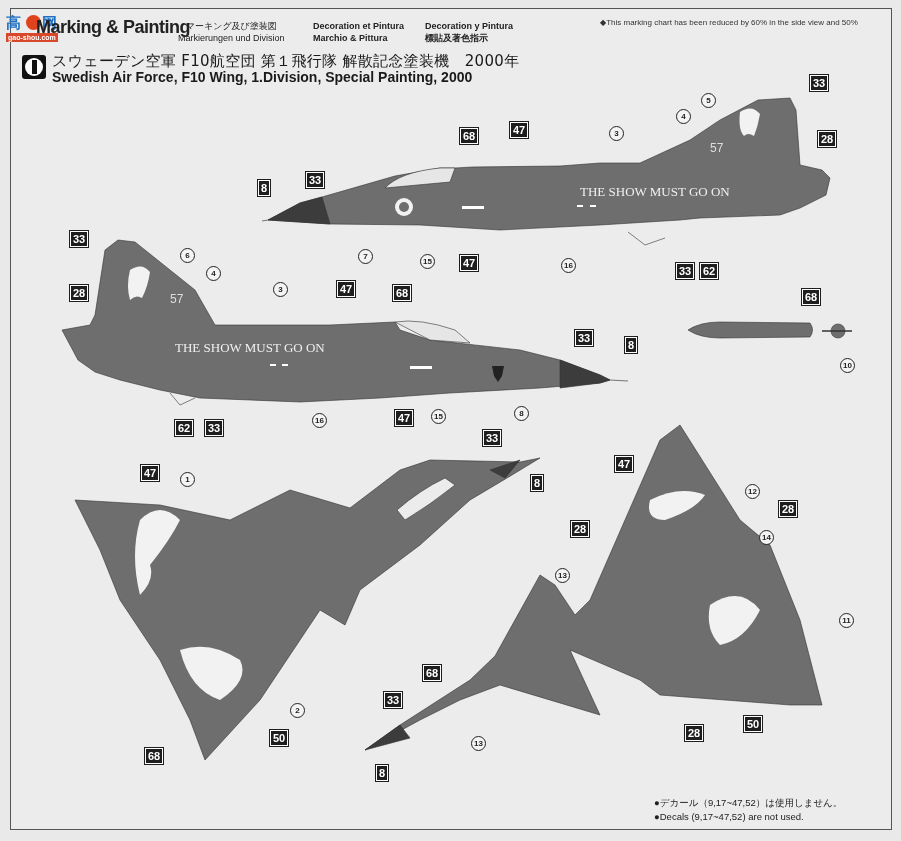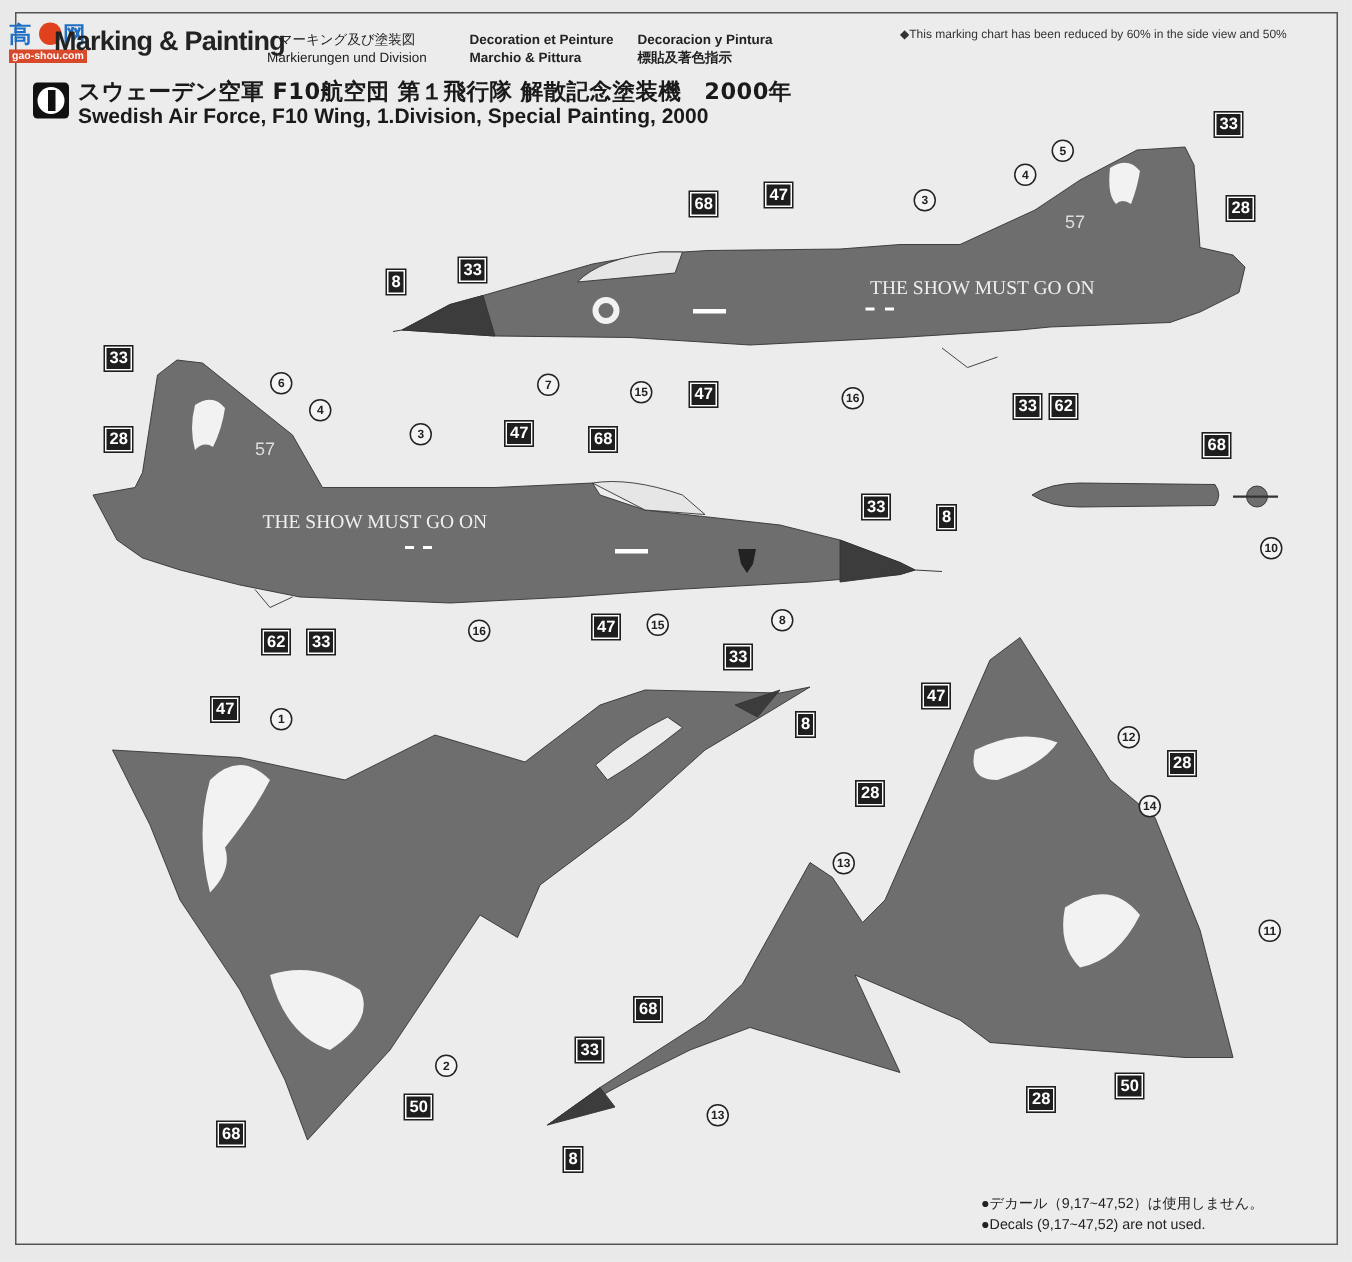--- a/index.html
+++ b/index.html
@@ -10,21 +10,21 @@
   .logo{left:6px;top:14px;width:60px;height:28px;}
   .logo .l1{position:absolute;left:0;top:0;font-size:15px;font-weight:bold;color:#1f6fc4;font-family:"DejaVu Sans",sans-serif;}
   .logo .l2{position:absolute;left:20px;top:1px;width:15px;height:15px;border-radius:50%;background:#e0421e;}
   .logo .l3{position:absolute;left:36px;top:0;font-size:15px;font-weight:bold;color:#1f6fc4;font-family:"DejaVu Sans",sans-serif;}
   .logo .l4{position:absolute;left:0;top:19px;font-size:7px;font-weight:bold;color:#fff;background:#d8482a;padding:0 2px;line-height:9px;}
   .sub{font-size:9px;line-height:12px;color:#222;}
   .note{font-size:8px;line-height:11px;color:#333;}
   .heading-box{left:22px;top:55px;width:24px;height:24px;background:#111;border-radius:3px;}
   .heading-box .inner{position:absolute;left:3px;top:3px;width:18px;height:18px;border-radius:50%;background:#fff;}
   .heading-box .bar{position:absolute;left:10px;top:5px;width:5px;height:14px;background:#111;}
-  .h-jp{left:52px;top:52px;font-size:15px;font-weight:bold;color:#1a1a1a;font-family:"DejaVu Sans",sans-serif;letter-spacing:0.3px;}
+  .h-jp{left:52px;top:52px;font-size:15px;font-weight:normal;color:#1a1a1a;font-family:"DejaVu Sans",sans-serif;letter-spacing:0.3px;}
   .h-en{left:52px;top:69px;font-size:14px;font-weight:bold;color:#1a1a1a;}
   .sq{position:absolute;background:#1e1e1e;color:#fff;font-weight:bold;font-size:11px;line-height:14px;height:14px;padding:0 2px;text-align:center;font-family:"Liberation Sans Narrow","Liberation Sans",sans-serif;border:1px solid #fff;outline:1px solid #1e1e1e;}
   .circ{position:absolute;width:13px;height:13px;border:1px solid #222;border-radius:50%;background:#f4f4f4;color:#222;font-size:8px;line-height:13px;text-align:center;font-weight:bold;}
   .footer{left:654px;top:796px;font-size:9.5px;line-height:14px;color:#222;}
   svg.plane{position:absolute;left:0;top:0;}
 </style>
 </head>
 <body>
 
 <div class="frame"></div>
@@ -36,25 +36,25 @@
   <span class="l4">gao-shou.com</span>
 </div>
 
 <div class="abs title-main">Marking &amp; Painting</div>
 
 <div class="abs sub" style="left:178px;top:20px;text-align:center;">
   <div>マーキング及び塗装図</div>
   <div>Markierungen und Division</div>
 </div>
 <div class="abs sub" style="left:313px;top:20px;font-weight:bold;">
-  <div>Decoration et Peinture</div>
+  <div>Decoration et Pintura</div>
   <div>Marchio &amp; Pittura</div>
 </div>
 <div class="abs sub" style="left:425px;top:20px;font-weight:bold;">
-  <div>Decoracion y Pintura</div>
+  <div>Decoration y Pintura</div>
   <div>標貼及著色指示</div>
 </div>
 <div class="abs note" style="left:600px;top:17px;width:290px;">
   <div>◆This marking chart has been reduced by 60% in the side view and 50%</div>
 </div>
 
 <div class="abs heading-box">
   <div class="inner"></div>
     <div class="bar"></div>
 </div>

